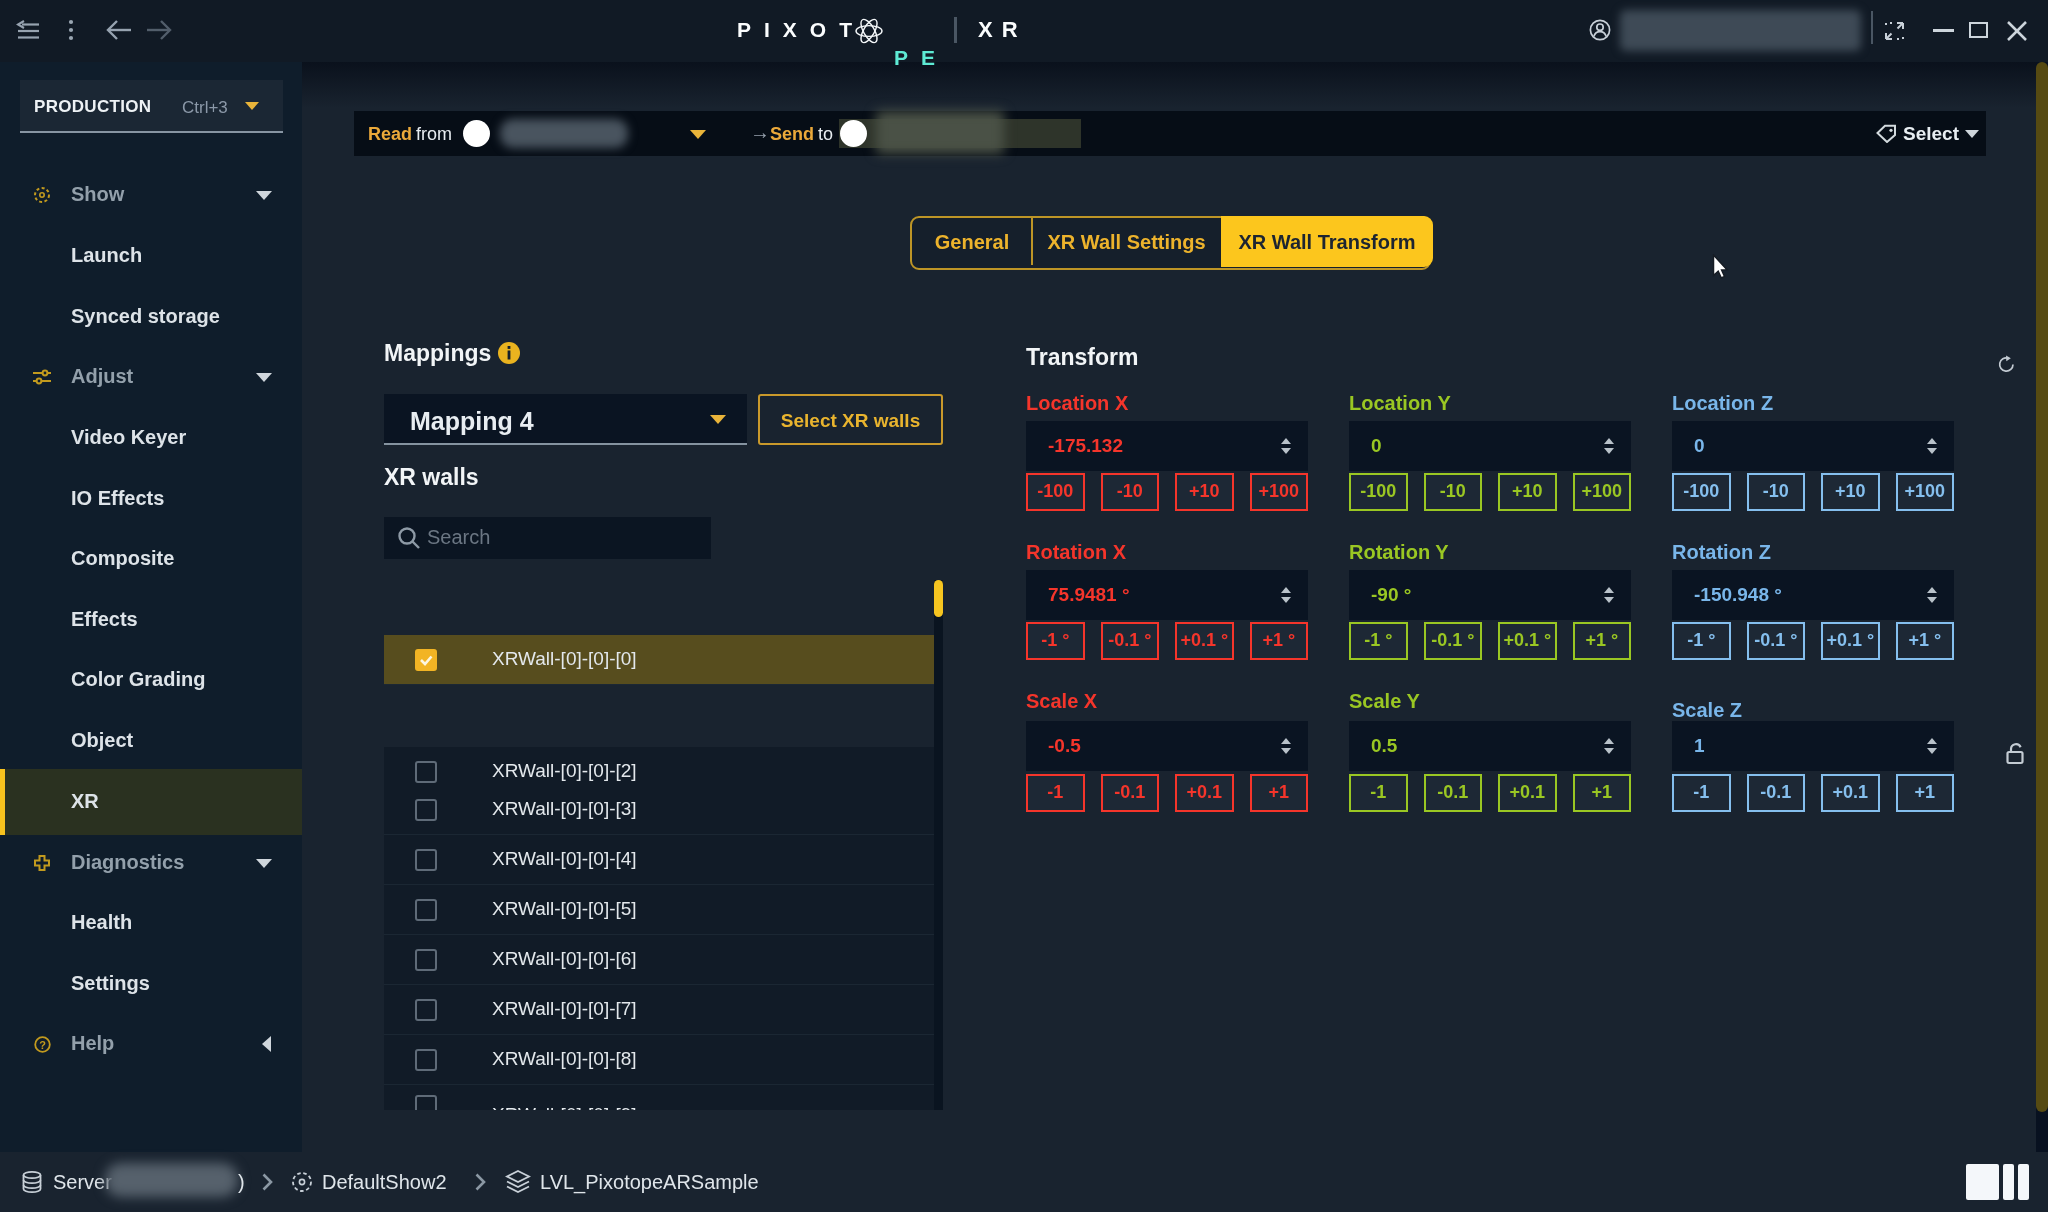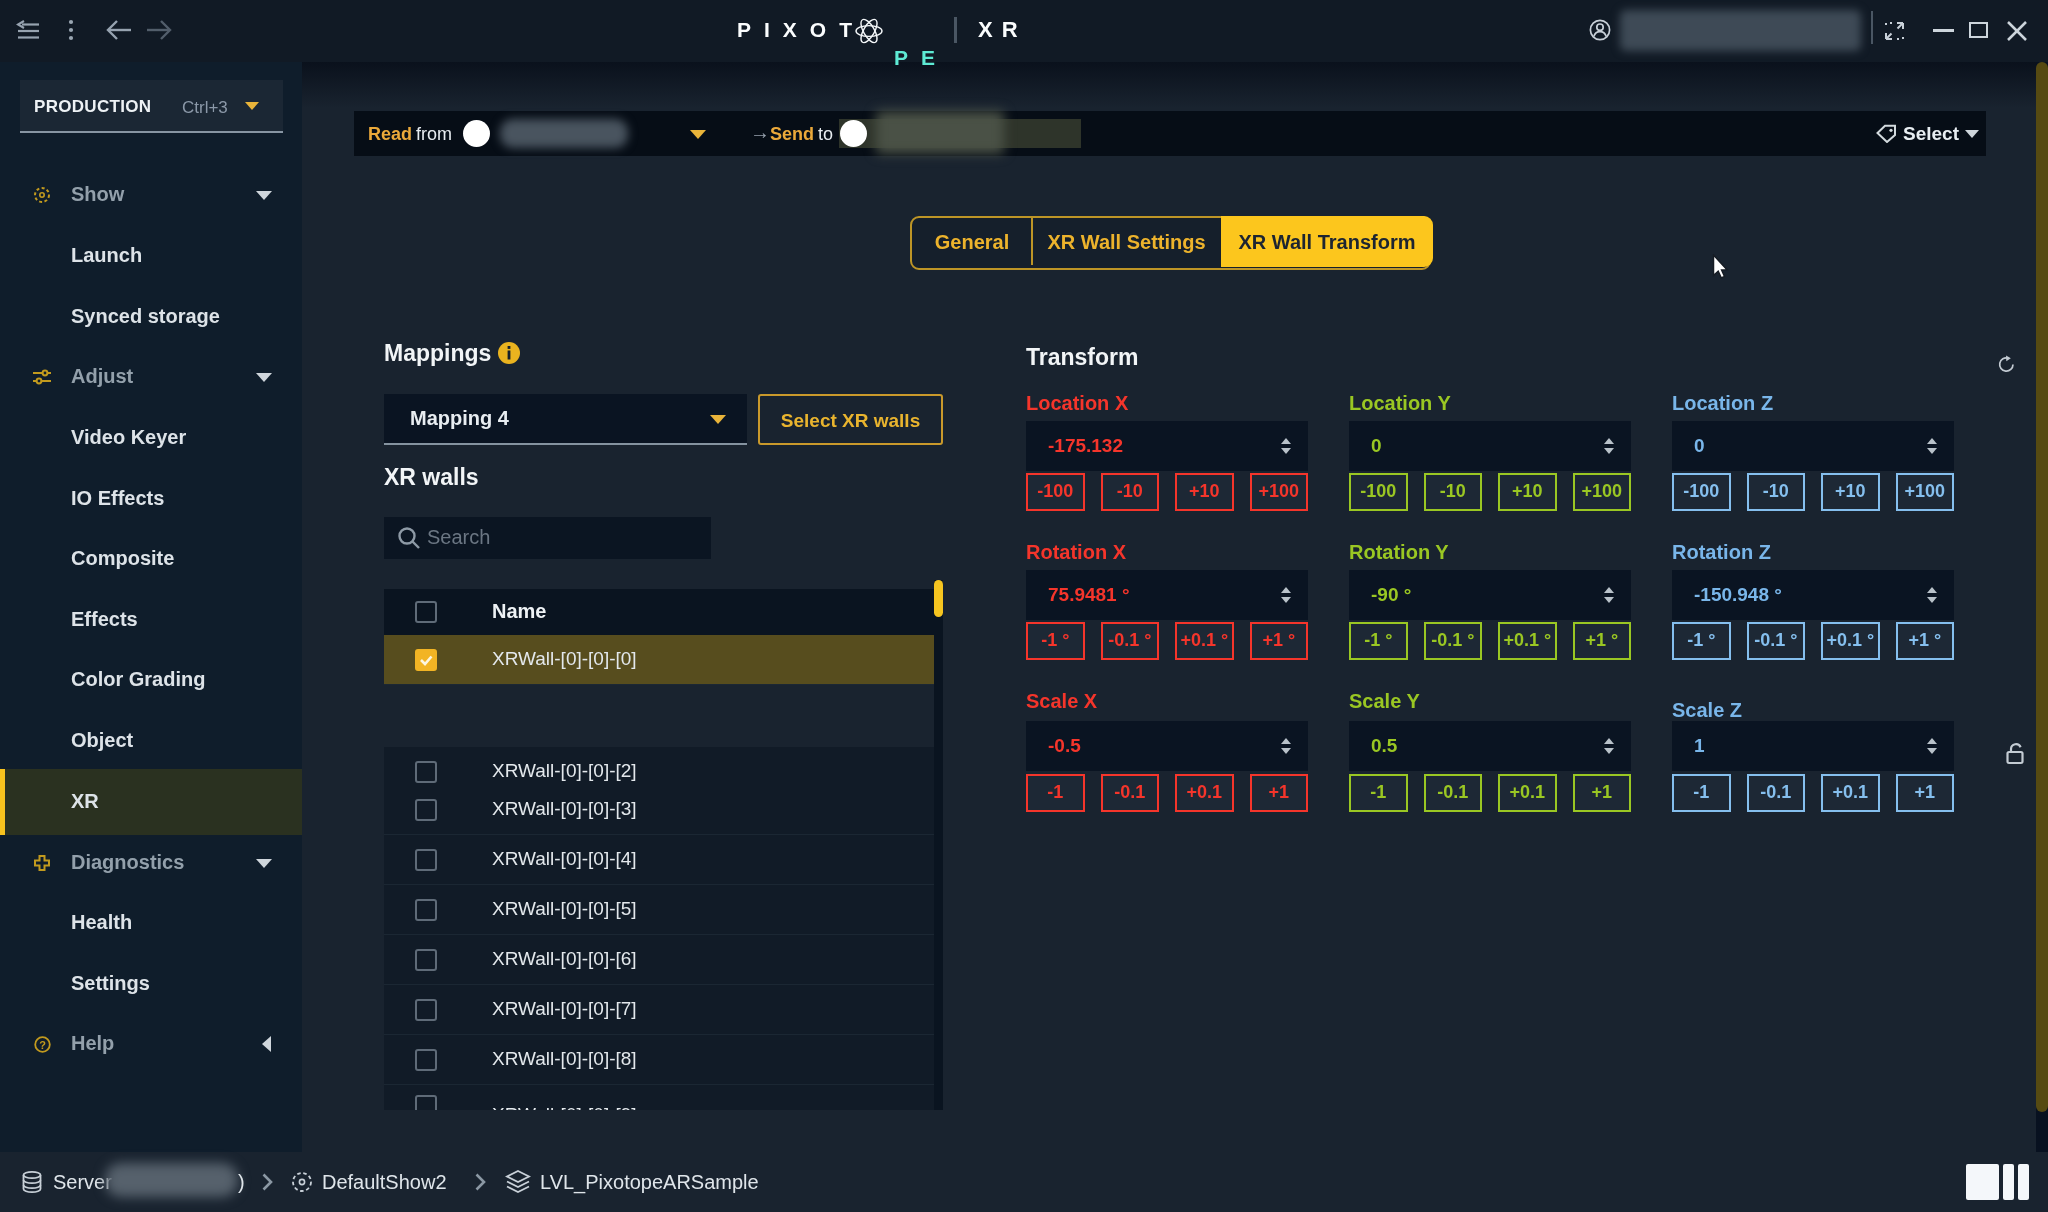--- a/index.html
+++ b/index.html
@@ -46,21 +46,21 @@
   .tabtxt { position:absolute; top:13px; font-size:20px; font-weight:bold; color:#edb32c; width:100%; }
   #tabactive { position:absolute; left:309px; top:-2px; width:212px; height:51px; background:#fcc61d;
      border-radius:0 9px 9px 0; }
   #tabactive span { position:absolute; top:15px; width:100%; text-align:center; font-size:20px; font-weight:bold; color:#1d2531; }
   .tabdiv { position:absolute; top:0; width:2px; height:47px; background:#bd9526; }
 
   
   .h2 { position:absolute; font-size:23px; font-weight:bold; color:#f2f5f7; }
   #mapdrop { position:absolute; left:384px; top:394px; width:363px; height:51px; background:#0a1422;
      border-bottom:2px solid #8593a0; }
-  #mapdrop span { position:absolute; left:26px; top:13px; font-size:20px; font-weight:bold; color:#e8edf1; }
+  #mapdrop span { position:absolute; left:26px; top:13px; font-size:25px; font-weight:bold; color:#e8edf1; }
   #selxr { position:absolute; left:758px; top:394px; width:185px; height:51px; border:2px solid #c9992b;
      border-radius:3px; }
   #selxr span { position:absolute; width:100%; text-align:center; top:14px; font-size:19px; font-weight:bold; color:#e9b42e; }
   #search { position:absolute; left:384px; top:517px; width:327px; height:42px; background:#0b1522; }
   #search span { position:absolute; left:43px; top:9px; font-size:20px; color:#6b7683; }
 
   
   #tablewrap { position:absolute; left:384px; top:589px; width:559px; height:521px; overflow:hidden; }
   #thead { position:absolute; left:0; top:0; width:550px; height:46px; background:#0a1420; }
   #thead .nm { position:absolute; left:108px; top:11px; font-size:20px; font-weight:bold; color:#eef2f5; }
@@ -192,24 +192,20 @@
     <span class="h2" style="left:384px; top:464px;">XR walls</span>
     <div id="search">
       <svg class="abs" style="left:12px; top:8px;" width="26" height="26" viewBox="0 0 26 26">
         <circle cx="11" cy="11" r="7.5" fill="none" stroke="#8e9aa6" stroke-width="2.4"></circle>
         <line x1="16.5" y1="16.5" x2="23" y2="23" stroke="#8e9aa6" stroke-width="2.4"></line>
       </svg>
       <span>Search</span>
     </div>
   </div>
   <div id="tablewrap">
-    <div id="thead">
-        <div class="cb" style="top:12px;"></div>
-        <span class="nm">Name</span>
-      </div>
     <div class="trow sel" style="top:46px;">
         <div class="cb on" style="top:14px;">
         <svg width="22" height="22" viewBox="0 0 22 22" style="position:absolute; left:-2px; top:-2px;">
           <path d="M6 11 L10 15 L16.5 7.5" fill="none" stroke="#fdf6e0" stroke-width="2.6"></path>
           </svg>
       </div>
         <span class="txt">XRWall-[0]-[0]-[0]</span>
       </div>
     <div class="trow" style="top:158px;">
         <div class="cb" style="top:14px;"></div>

